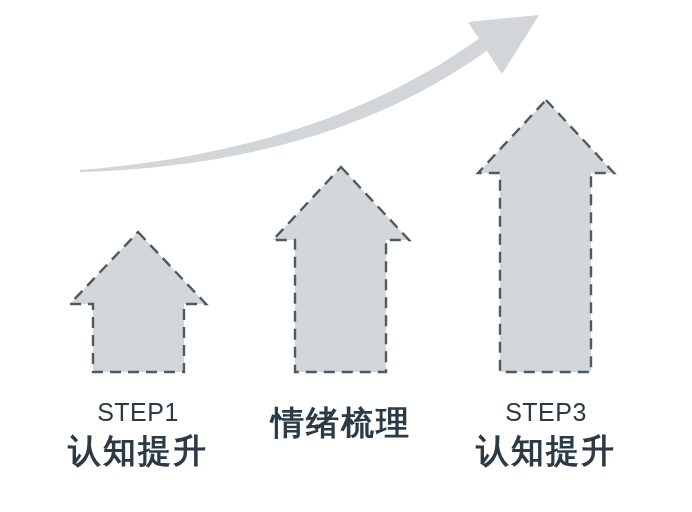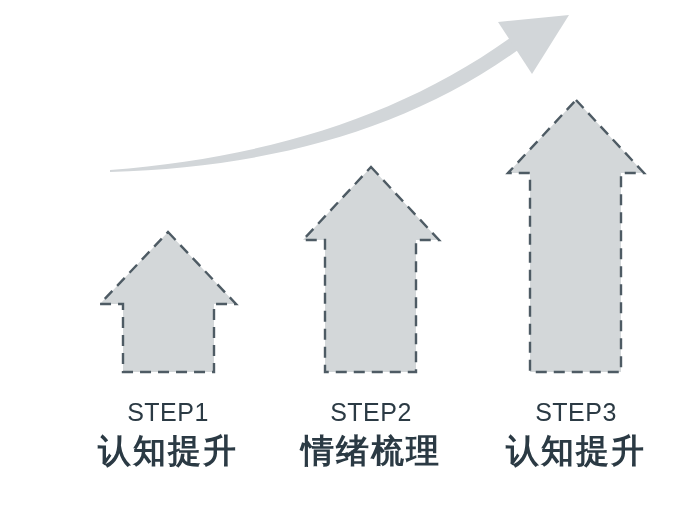--- a/index.html
+++ b/index.html
@@ -14,21 +14,20 @@
   body {
     background: var(--background);
     font-family: "Liberation Sans", "DejaVu Sans", sans-serif;
     overflow: hidden;
   }
   .canvas {
     position: relative;
     width: 552px;
     height: 512px;
     background: var(--background);
-    margin-left: 30px;
   }
   .diagram-svg {
     position: absolute;
     left: 0; top: 0;
     width: 692px; height: 512px;
   }
   .step-arrow {
     fill: var(--arrow-fill);
     stroke: var(--dash-stroke);
     stroke-width: 2.4;
@@ -78,21 +77,20 @@
 
     <polygon class="step-arrow" points="546,100 614,173 591,173 591,372 500,372 500,173 478,173"></polygon>
   </svg>
 
   <div class="step-col c1">
     <div class="step-label">STEP1</div>
     <div class="step-title">认知提升</div>
   </div>
 
   <div class="step-col c2">
-    <div class="step-label">STEP2</div>
     <div class="step-title">情绪梳理</div>
   </div>
 
   <div class="step-col c3">
     <div class="step-label">STEP3</div>
     <div class="step-title">认知提升</div>
   </div>
 
 </div>
 

